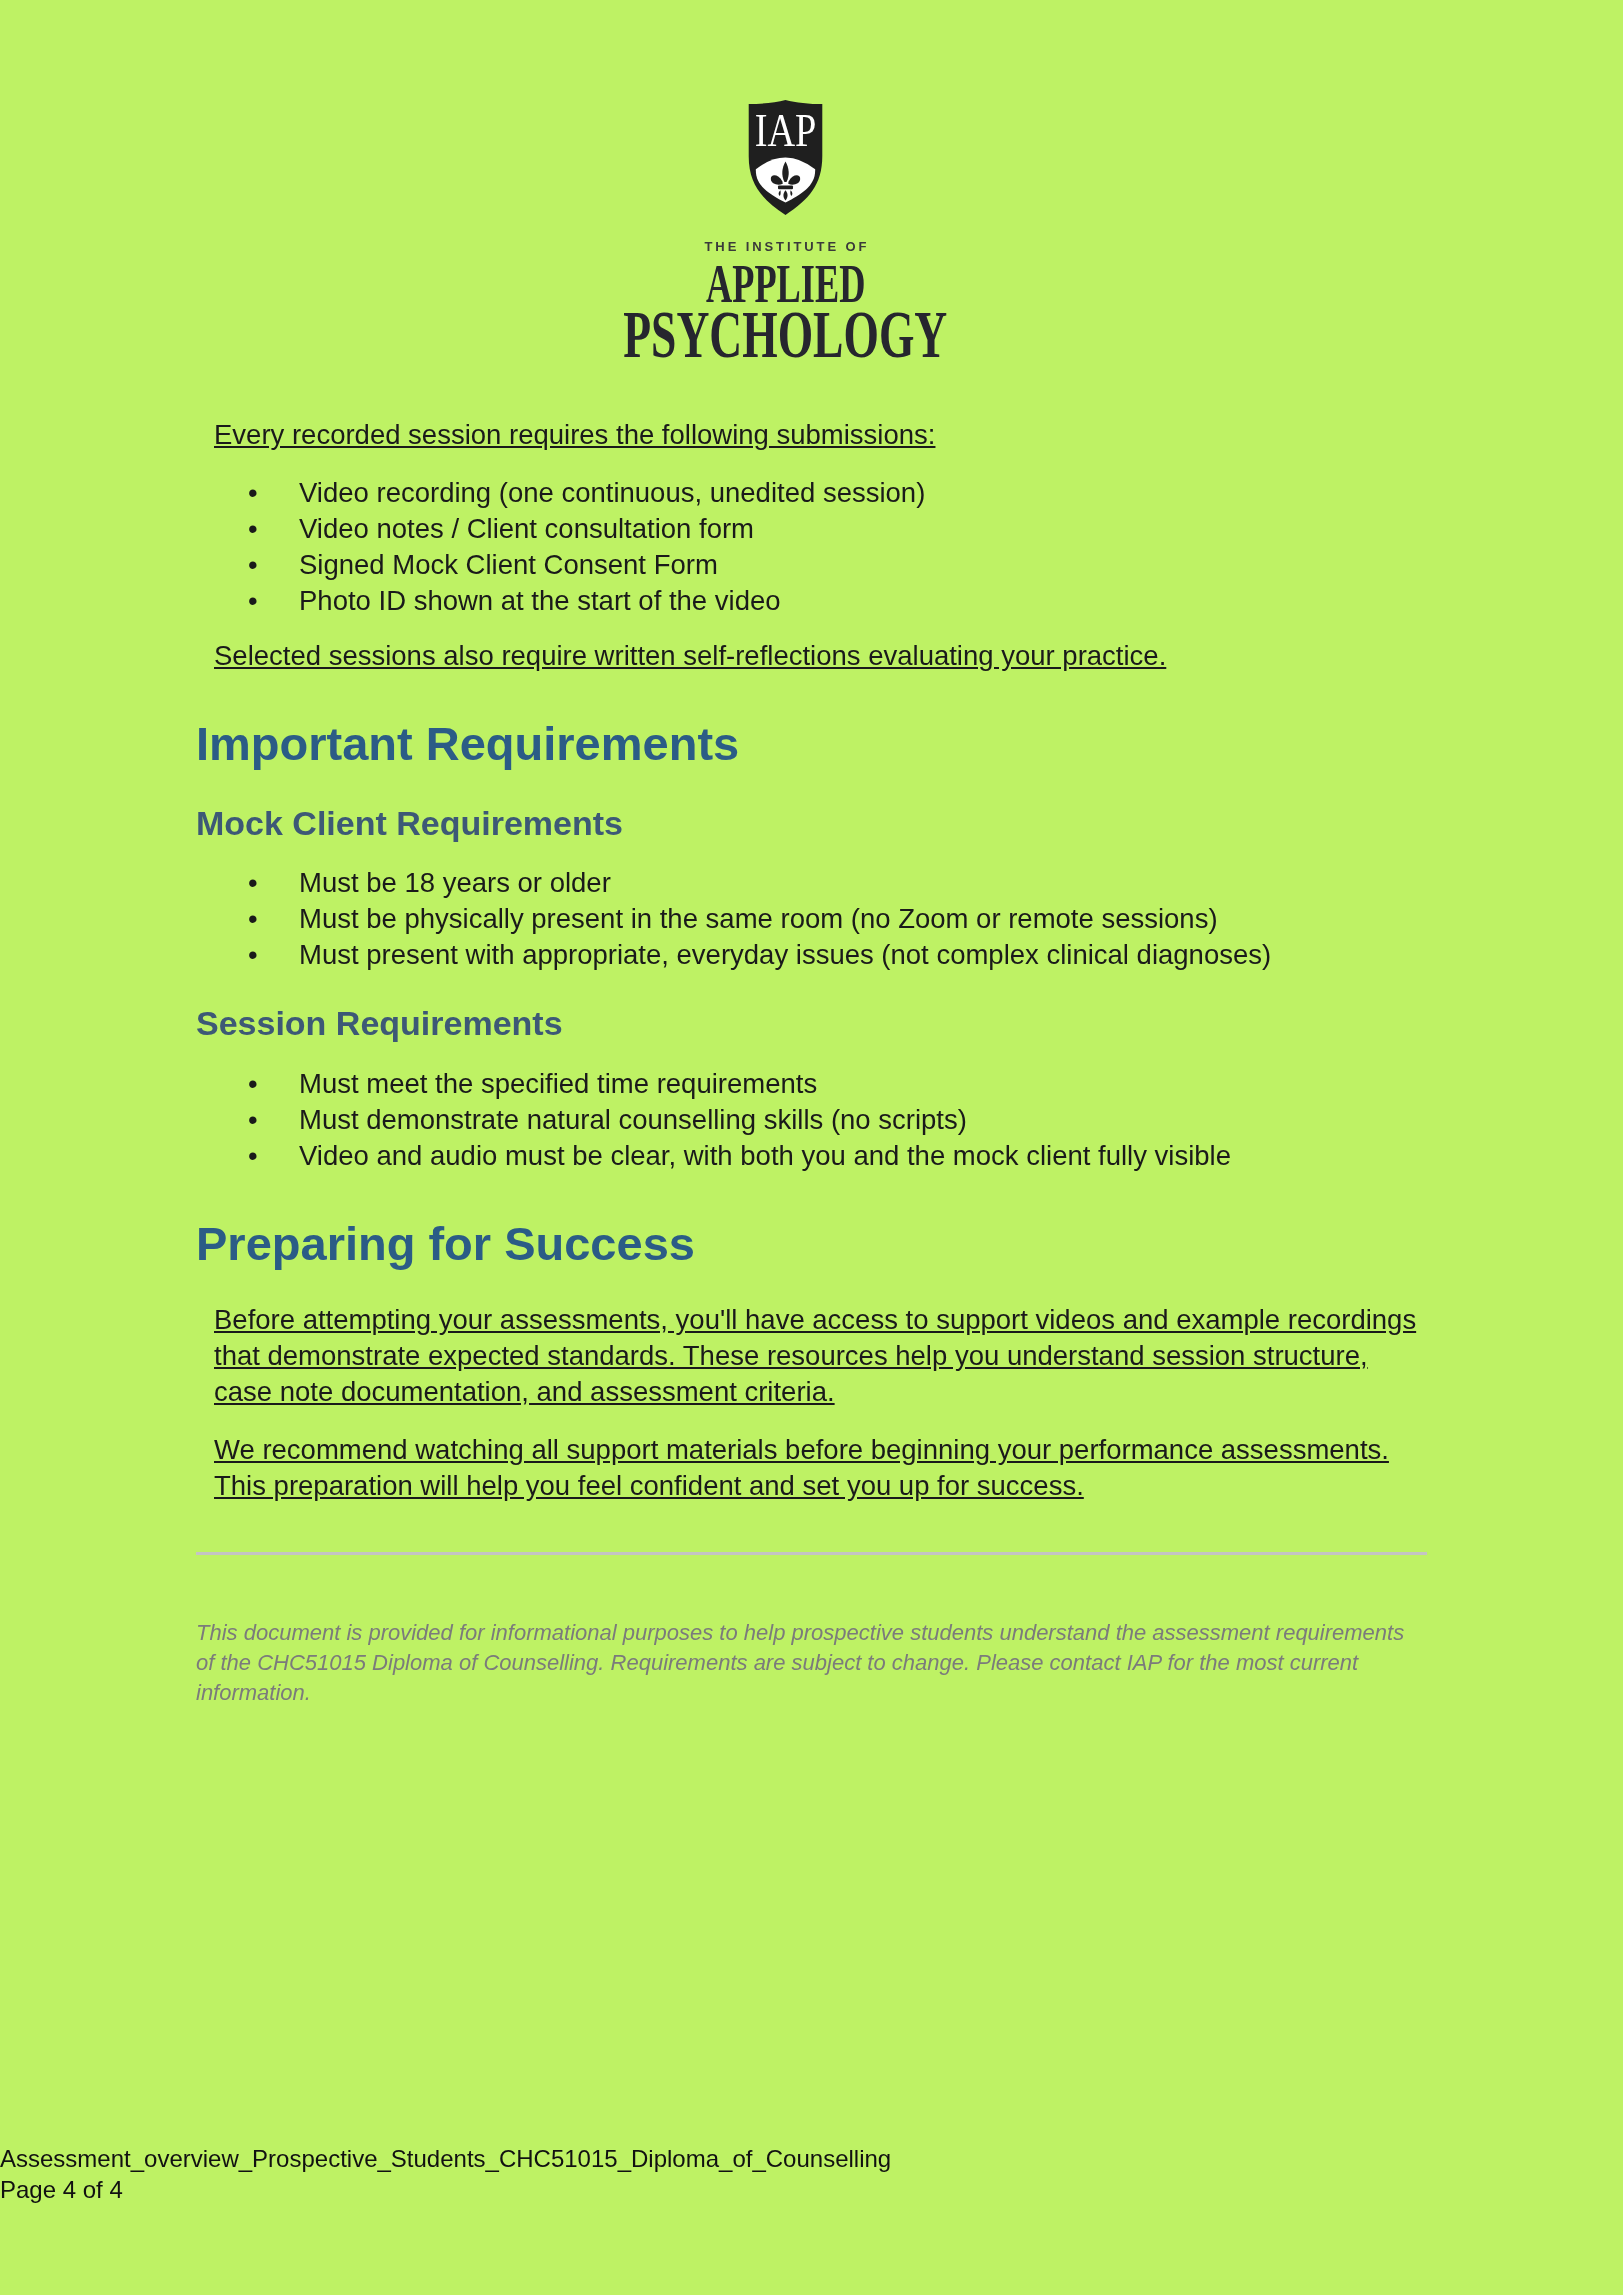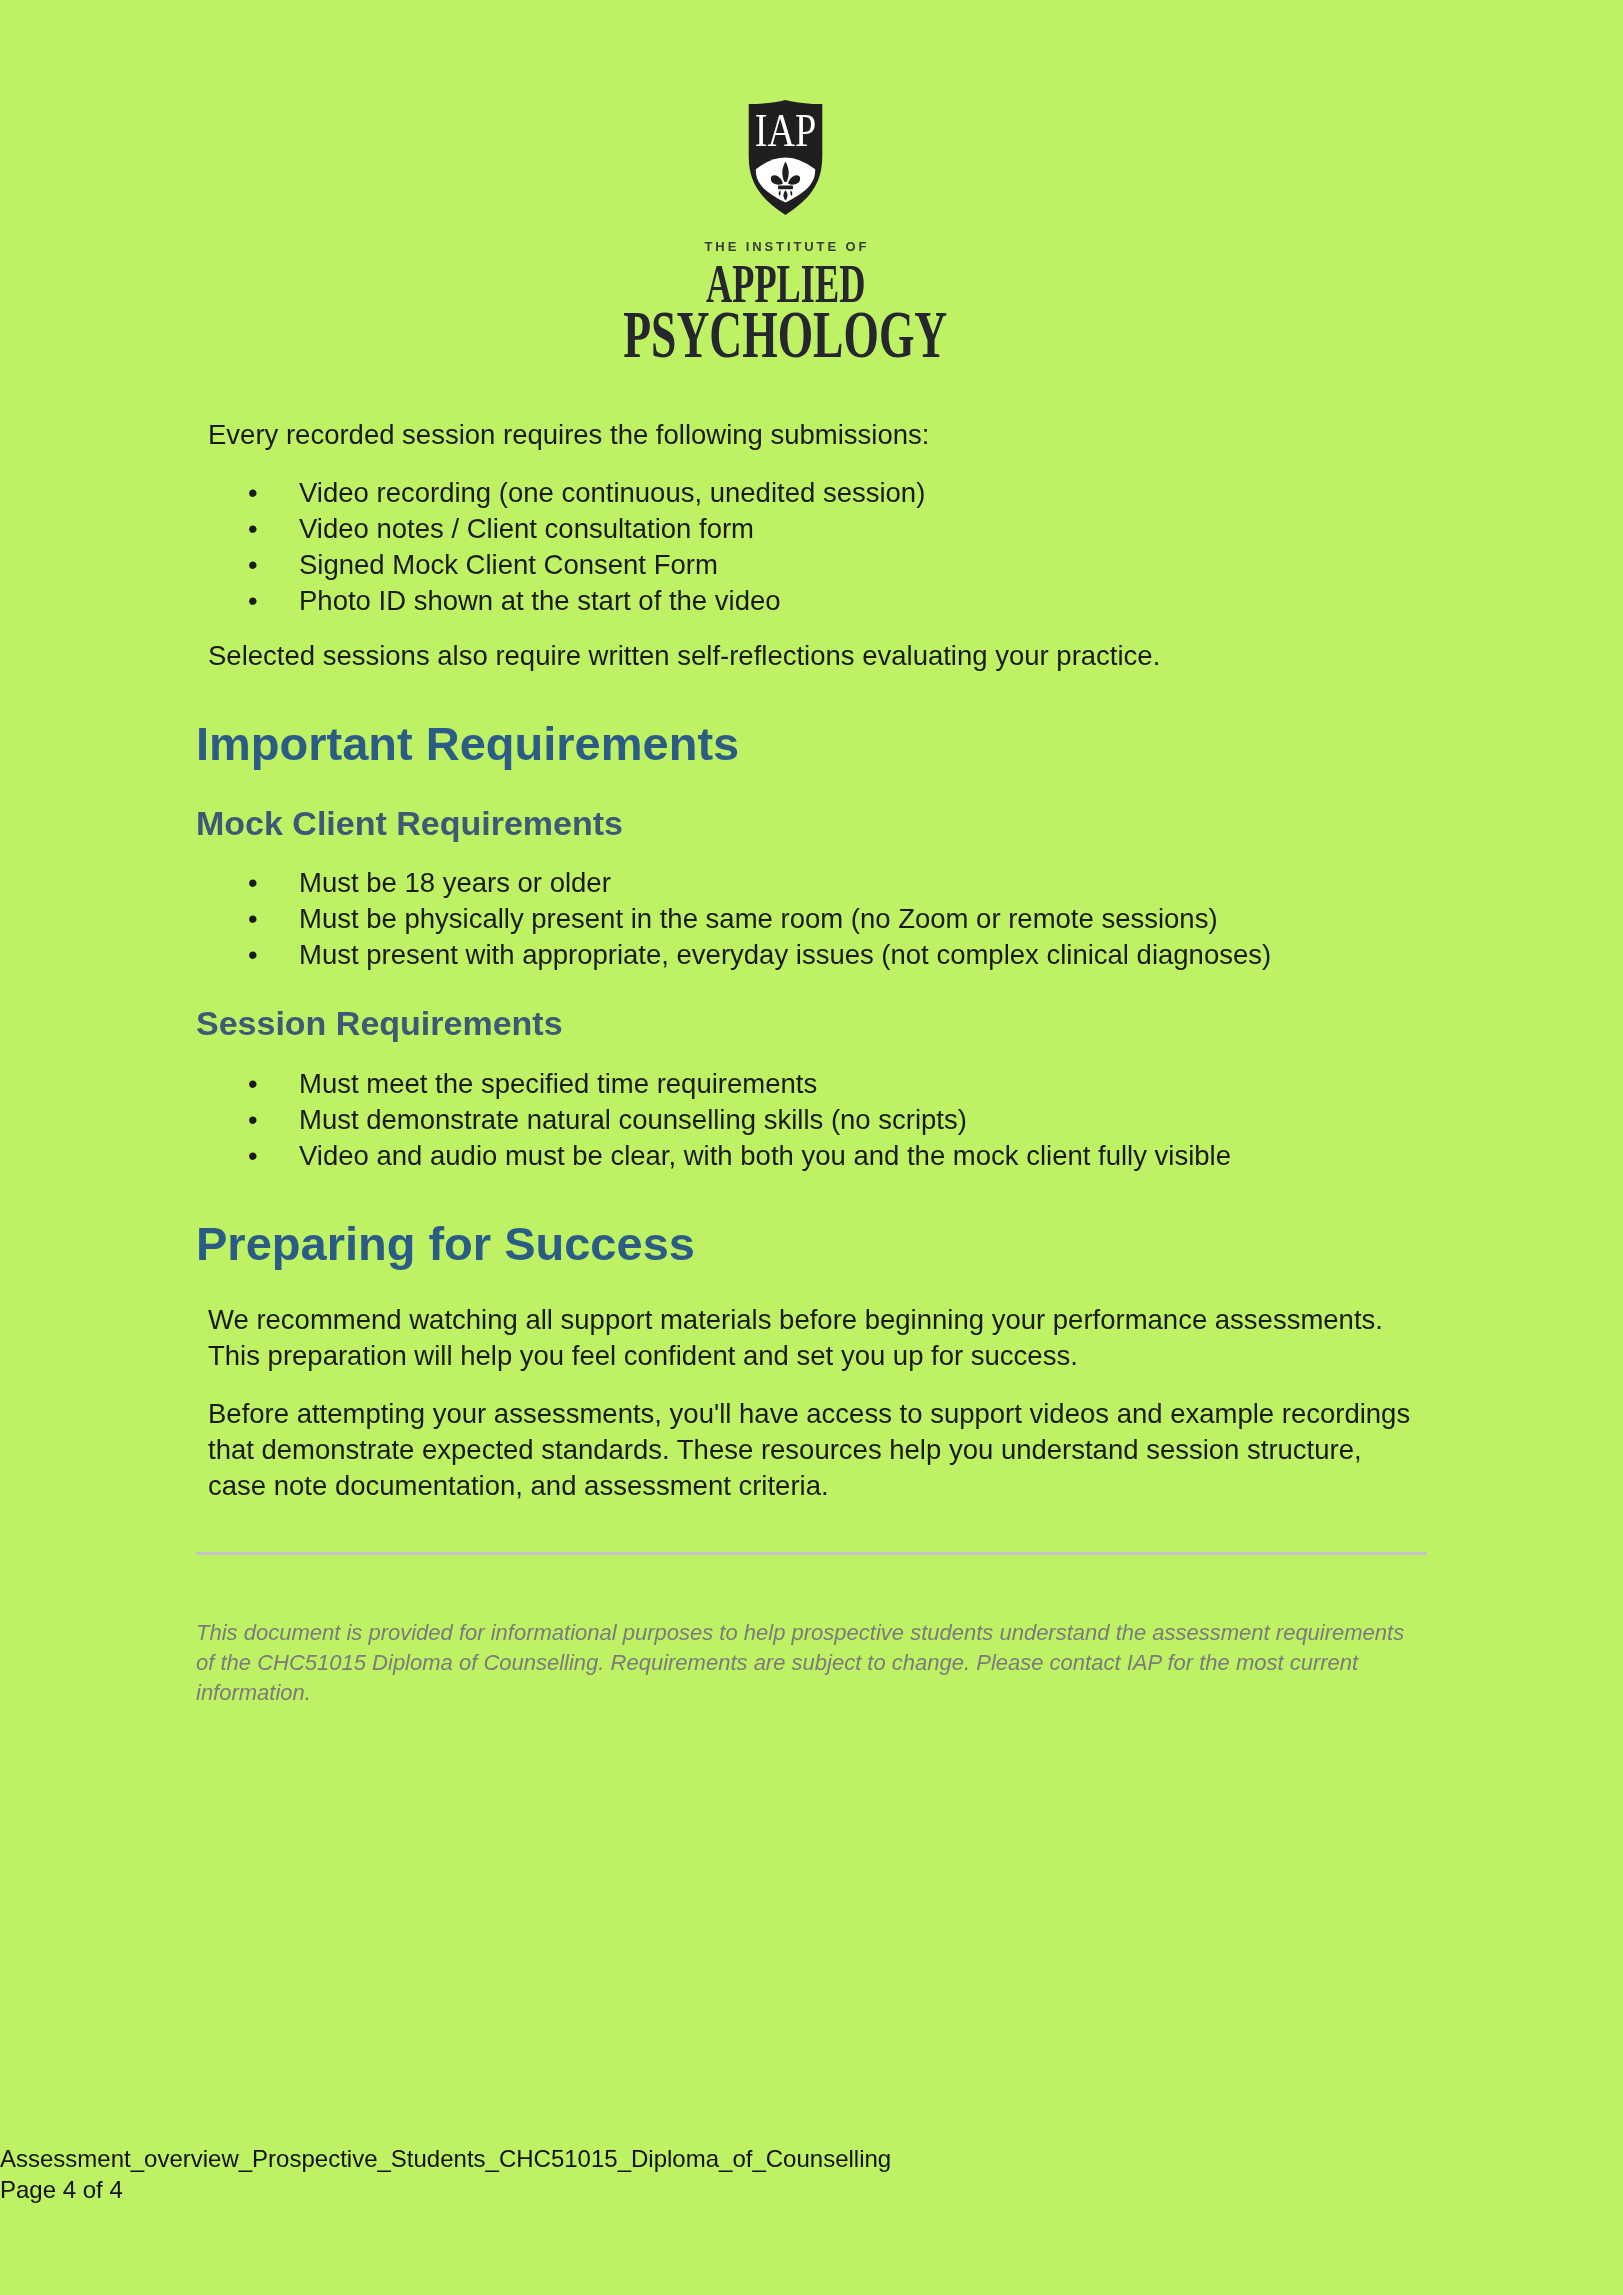--- a/index.html
+++ b/index.html
@@ -50,21 +50,22 @@
   }
   .logo-line2 { font-size: 55px; line-height: 0.95; margin-top: 3.9px; }
   .logo-line3 { font-size: 67px; line-height: 0.92; margin-top: -6.5px; text-align: right; }
   .squeeze-a { display: inline-block; transform: scaleX(0.66); transform-origin: 50% 50%; }
   .squeeze-p { display: inline-block; transform: scaleX(0.68); transform-origin: 50% 50%; }
 
   
   p.body {
     font-size: 27.5px;
     line-height: 36px;
-    margin: 0 0 22px 12px;
+    margin: 0 0 22px 18px;
+    text-decoration: underline;
   }
   ul.bullets {
     list-style: none;
     margin: 0 0 19.6px 0;
     padding: 0;
   }
   ul.bullets li {
     position: relative;
     font-size: 27.5px;
     line-height: 36px;
@@ -163,22 +164,22 @@
     </ul>
 
     <h2>Session Requirements</h2>
     <ul class="bullets">
       <li>Must meet the specified time requirements</li>
       <li>Must demonstrate natural counselling skills (no scripts)</li>
       <li>Video and audio must be clear, with both you and the mock client fully visible</li>
     </ul>
 
     <h1>Preparing for Success</h1>
+    <p class="body">Before attempting your assessments, you'll have access to support videos and example recordings that demonstrate expected standards. These resources help you understand session structure, case note documentation, and assessment criteria.</p>
     <p class="body">We recommend watching all support materials before beginning your performance assessments. This preparation will help you feel confident and set you up for success.</p>
-    <p class="body">Before attempting your assessments, you'll have access to support videos and example recordings that demonstrate expected standards. These resources help you understand session structure, case note documentation, and assessment criteria.</p>
 
     <hr class="divider">
 
     <p class="disclaimer">This document is provided for informational purposes to help prospective students understand the assessment requirements of the CHC51015 Diploma of Counselling. Requirements are subject to change. Please contact IAP for the most current information.</p>
   </div>
 
   <div class="footer">
     <div>Assessment_overview_Prospective_Students_CHC51015_Diploma_of_Counselling</div>
     <div>Page 4 of 4</div>
   </div>

